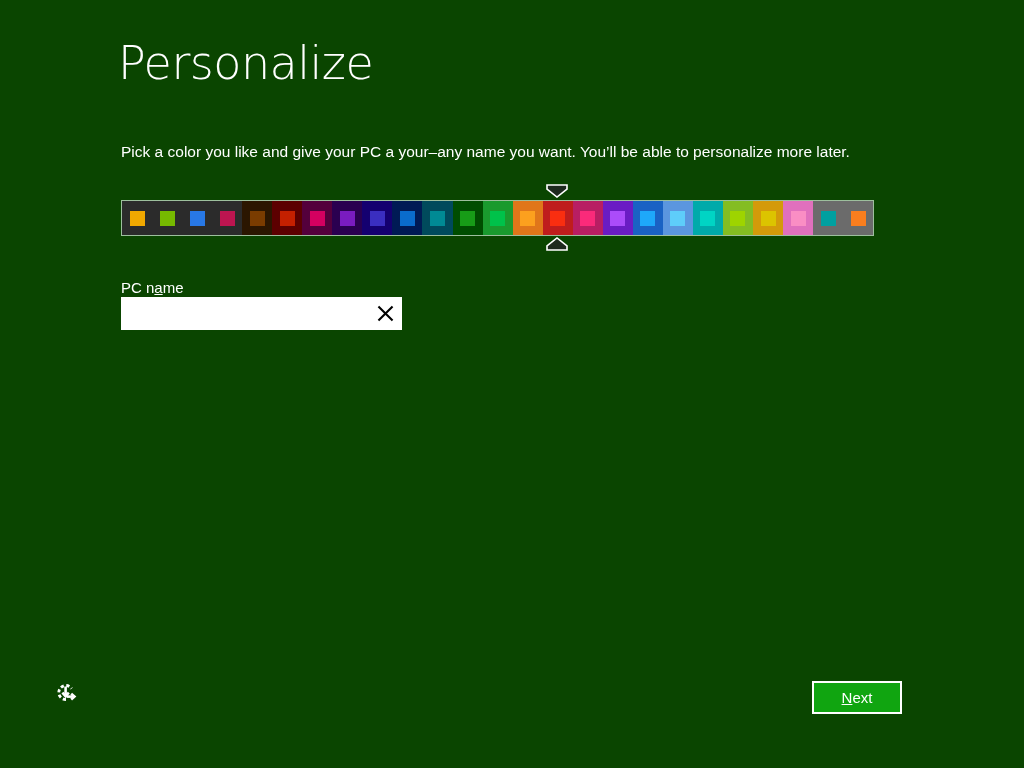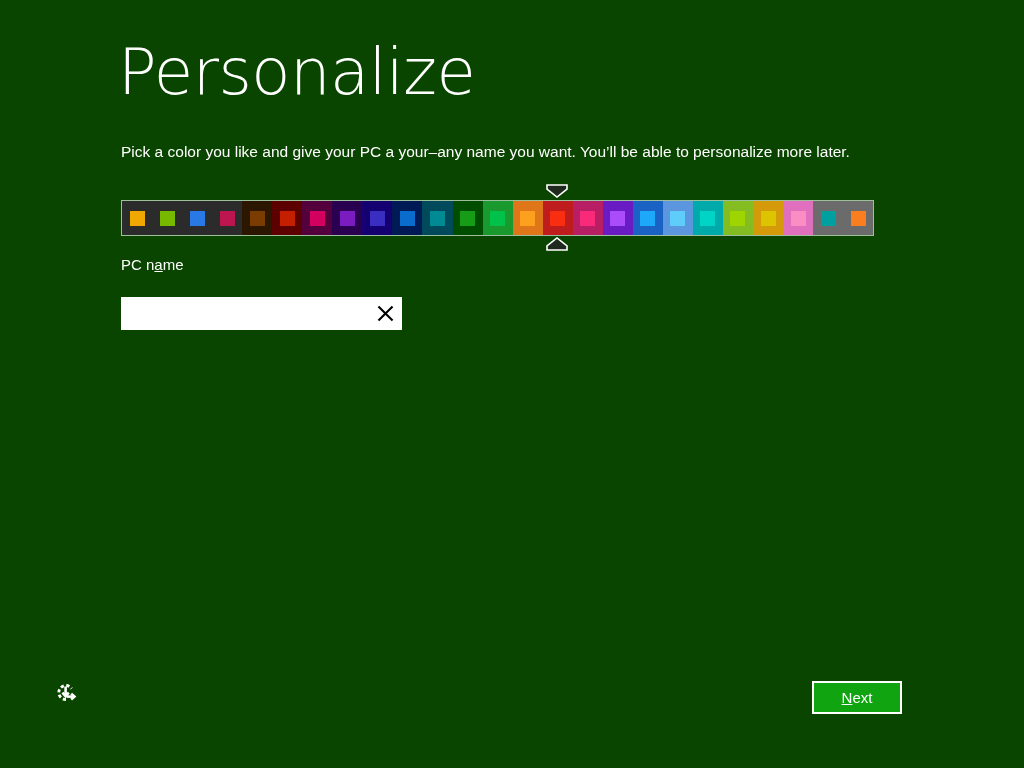--- a/index.html
+++ b/index.html
@@ -15,21 +15,21 @@
     font-family: "Liberation Sans", sans-serif;
     color: #ffffff;
     position: relative;
   }
 
   
   #page-title {
     position: absolute;
     left: 118px;
     top: 40px;
-    font-size: 64px;
+    font-size: 46px;
     font-weight: 300;
     letter-spacing: -0.5px;
     line-height: 1;
     color: #ffffff;
     font-family: "DejaVu Sans", sans-serif;
     white-space: nowrap;
   }
 
   
   #subtitle {
@@ -85,21 +85,21 @@
     left: 336px;
   }
   .caret svg { display: block; }
   #caret-top { top: 0px; }
   #caret-bottom { top: 53px; }
 
   
   #pcname-label {
     position: absolute;
     left: 121px;
-    top: 256px;
+    top: 279px;
     font-size: 15px;
     color: #ffffff;
   }
   #pcname-label .accel {
     text-decoration: underline;
   }
 
   #pcname-field-wrap {
     position: absolute;
     left: 121px;

